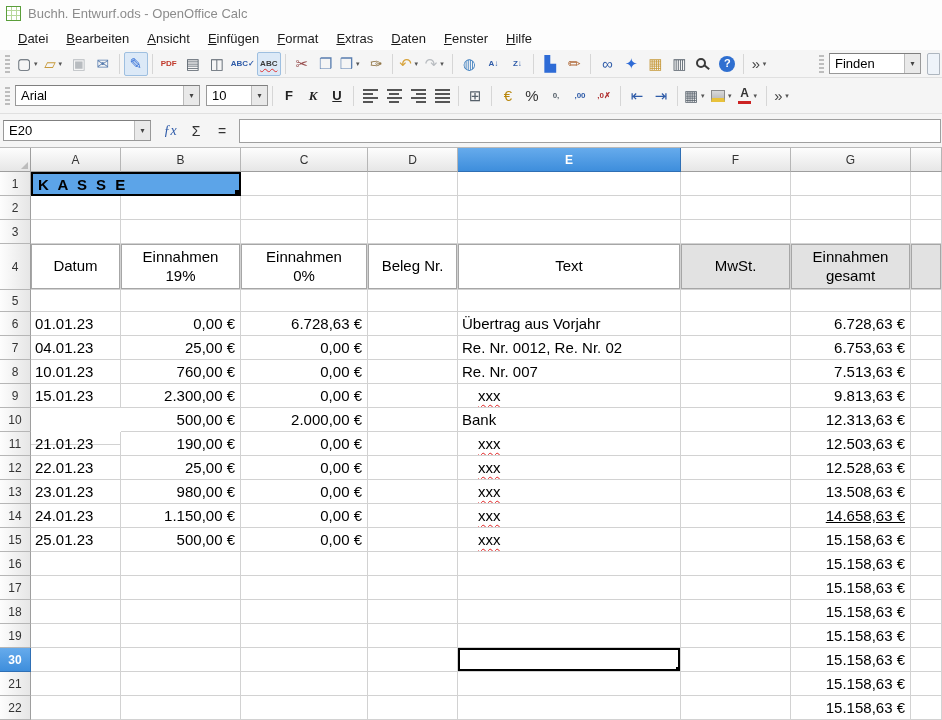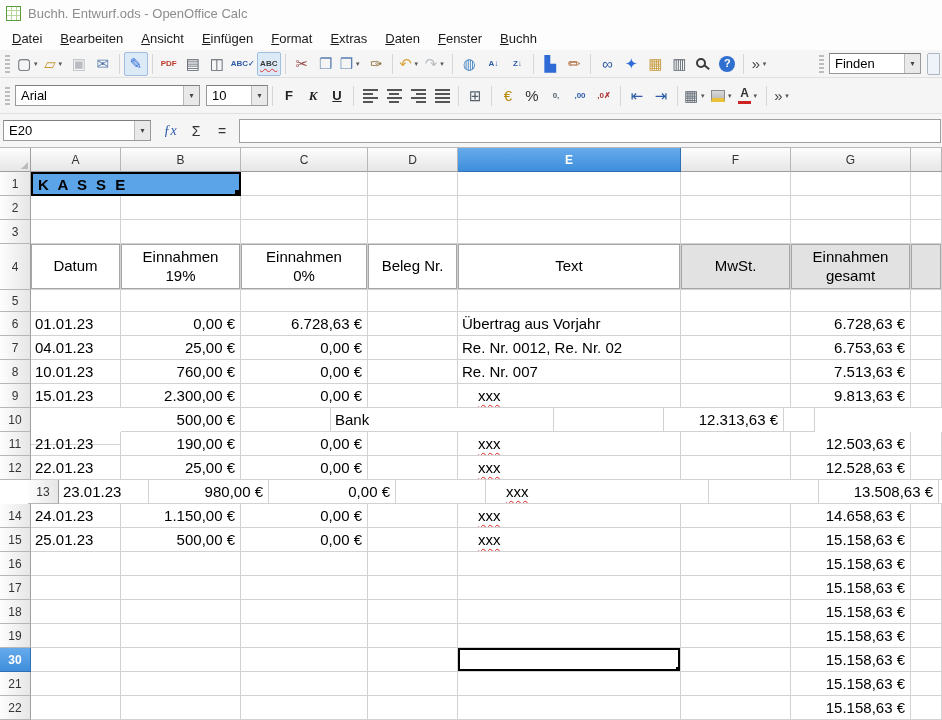--- a/index.html
+++ b/index.html
@@ -6,21 +6,21 @@
   html,body{width:942px;height:720px;overflow:hidden;}
   body{font-family:"Liberation Sans",sans-serif;background:#fff;}
   #app{width:942px;height:720px;position:relative;overflow:hidden;background:#a16207;}
 
   
   .titlebar{height:26px;display:flex;align-items:center;padding-left:6px;background:#fdfdfd;color:#8c8c8c;font-size:13px;}
   .app-icon{width:15px;height:15px;margin-right:7px;border:1px solid #5a9e3a;background-color:#fff;
     background-image:repeating-linear-gradient(0deg,transparent 0 4px,#b7d79a 4px 5px),
                      repeating-linear-gradient(90deg,transparent 0 4px,#b7d79a 4px 5px);}
   
-  .menubar{height:24px;display:flex;align-items:center;padding-left:3px;background:#fdfdfd;font-size:13px;color:#1a1a1a;}
+  .menubar{height:24px;display:flex;align-items:center;padding-left:9px;background:#fdfdfd;font-size:13px;color:#1a1a1a;}
   .menu-item{display:inline-block;padding:3px 9px;cursor:default;}
   .menu-item::first-letter{text-decoration:underline;}
 
   
   .toolbar{display:flex;align-items:center;background:#f5f5f5;border-bottom:1px solid #e0e0e0;padding:0 2px;}
   .tb-std{height:28px;}
   .tb-fmt{height:36px;}
   .handle{width:5px;height:18px;margin:0 5px 0 3px;background:repeating-linear-gradient(0deg,#bdbdbd 0 2px,transparent 2px 4px);}
   .sep{width:1px;height:20px;background:#d6d6d6;margin:0 4px;flex-shrink:0;}
   .tbtn{height:24px;min-width:24px;display:flex;align-items:center;justify-content:center;border:1px solid transparent;border-radius:2px;flex-shrink:0;padding:0 1px;position:relative;}
@@ -98,21 +98,21 @@
 
   <div class="menubar" data-name="menu-bar">
       <span class="menu-item" data-name="menu-item-datei">Datei</span>
       <span class="menu-item" data-name="menu-item-bearbeiten">Bearbeiten</span>
       <span class="menu-item" data-name="menu-item-ansicht">Ansicht</span>
       <span class="menu-item" data-name="menu-item-einfgen">Einfügen</span>
       <span class="menu-item" data-name="menu-item-format">Format</span>
       <span class="menu-item" data-name="menu-item-extras">Extras</span>
       <span class="menu-item" data-name="menu-item-daten">Daten</span>
       <span class="menu-item" data-name="menu-item-fenster">Fenster</span>
-      <span class="menu-item" data-name="menu-item-hilfe">Buchh</span>
+      <span class="menu-item" data-name="menu-item-hilfe">Hilfe</span>
     </div>
 
   <div class="toolbar tb-std" data-name="standard-toolbar">
     <span class="handle" data-name="toolbar-drag-handle"></span>
     <span id="std-icons" style="display:flex;align-items:center;" data-name="standard-toolbar-icons">
         <span class="tbtn" data-name="new-document-icon">
           <span class="glyph" data-name="new-document-icon-glyph" style="color: rgb(86, 96, 106);">▢</span>
           <span class="dd" data-name="new-document-icon-dropdown"></span>
         </span>
         <span class="tbtn" data-name="open-icon">
@@ -431,20 +431,21 @@
         <div class="cell" data-name="cell-D9" style="width: 90px;"></div>
         <div class="cell txt xxx" data-name="cell-E9" style="width: 223px;">xxx</div>
         <div class="cell" data-name="cell-F9" style="width: 110px;"></div>
         <div class="cell num" data-name="cell-G9" style="width: 120px;">9.813,63 €</div>
         <div class="cell" data-name="cell-H9" style="width: 31px;"></div>
       </div>
       <div class="grid-row" data-name="sheet-row-10" style="height: 24px;">
         <div class="rowhdr" data-name="row-header-10">10</div>
         <div class="cell date" data-name="cell-A10" style="width: 90px; margin-top: 36px;">19.01.23</div>
         <div class="cell num" data-name="cell-B10" style="width: 120px;">500,00 €</div>
+        <div class="cell num" data-name="cell-C10" style="width: 127px;">2.000,00 €</div>
         <div class="cell" data-name="cell-D10" style="width: 90px;"></div>
         <div class="cell txt" data-name="cell-E10" style="width: 223px;">Bank</div>
         <div class="cell" data-name="cell-F10" style="width: 110px;"></div>
         <div class="cell num" data-name="cell-G10" style="width: 120px;">12.313,63 €</div>
         <div class="cell" data-name="cell-H10" style="width: 31px;"></div>
       </div>
       <div class="grid-row" data-name="sheet-row-11" style="height: 24px;">
         <div class="rowhdr" data-name="row-header-11">11</div>
         <div class="cell date" data-name="cell-A11" style="width: 90px;">21.01.23</div>
         <div class="cell num" data-name="cell-B11" style="width: 120px; text-align: center;">190,00 €</div>
@@ -459,40 +460,40 @@
         <div class="rowhdr" data-name="row-header-12">12</div>
         <div class="cell date" data-name="cell-A12" style="width: 90px;">22.01.23</div>
         <div class="cell num" data-name="cell-B12" style="width: 120px;">25,00 €</div>
         <div class="cell num" data-name="cell-C12" style="width: 127px;">0,00 €</div>
         <div class="cell" data-name="cell-D12" style="width: 90px;"></div>
         <div class="cell txt xxx" data-name="cell-E12" style="width: 223px;">xxx</div>
         <div class="cell" data-name="cell-F12" style="width: 110px;"></div>
         <div class="cell num" data-name="cell-G12" style="width: 120px;">12.528,63 €</div>
         <div class="cell" data-name="cell-H12" style="width: 31px;"></div>
       </div>
-      <div class="grid-row" data-name="sheet-row-13" style="height: 24px; padding-left: 28px;">
+      <div class="grid-row" data-name="sheet-row-13" style="height: 24px;">
         <div class="rowhdr" data-name="row-header-13">13</div>
         <div class="cell date" data-name="cell-A13" style="width: 90px;">23.01.23</div>
         <div class="cell num" data-name="cell-B13" style="width: 120px;">980,00 €</div>
         <div class="cell num" data-name="cell-C13" style="width: 127px;">0,00 €</div>
         <div class="cell" data-name="cell-D13" style="width: 90px;"></div>
         <div class="cell txt xxx" data-name="cell-E13" style="width: 223px;">xxx</div>
         <div class="cell" data-name="cell-F13" style="width: 110px;"></div>
         <div class="cell num" data-name="cell-G13" style="width: 120px;">13.508,63 €</div>
         <div class="cell" data-name="cell-H13" style="width: 31px;"></div>
       </div>
       <div class="grid-row" data-name="sheet-row-14" style="height: 24px;">
         <div class="rowhdr" data-name="row-header-14">14</div>
         <div class="cell date" data-name="cell-A14" style="width: 90px;">24.01.23</div>
         <div class="cell num" data-name="cell-B14" style="width: 120px;">1.150,00 €</div>
         <div class="cell num" data-name="cell-C14" style="width: 127px;">0,00 €</div>
         <div class="cell" data-name="cell-D14" style="width: 90px;"></div>
         <div class="cell txt xxx" data-name="cell-E14" style="width: 223px;">xxx</div>
         <div class="cell" data-name="cell-F14" style="width: 110px;"></div>
-        <div class="cell num" data-name="cell-G14" style="width: 120px;">14.658,63 €</div>
+        <div class="cell num" data-name="cell-G14" style="width: 120px; text-decoration: underline;">14.658,63 €</div>
         <div class="cell" data-name="cell-H14" style="width: 31px;"></div>
       </div>
       <div class="grid-row" data-name="sheet-row-15" style="height: 24px;">
         <div class="rowhdr" data-name="row-header-15">15</div>
         <div class="cell date" data-name="cell-A15" style="width: 90px;">25.01.23</div>
         <div class="cell num" data-name="cell-B15" style="width: 120px;">500,00 €</div>
         <div class="cell num" data-name="cell-C15" style="width: 127px;">0,00 €</div>
         <div class="cell" data-name="cell-D15" style="width: 90px;"></div>
         <div class="cell txt xxx" data-name="cell-E15" style="width: 223px;">xxx</div>
         <div class="cell" data-name="cell-F15" style="width: 110px;"></div>

